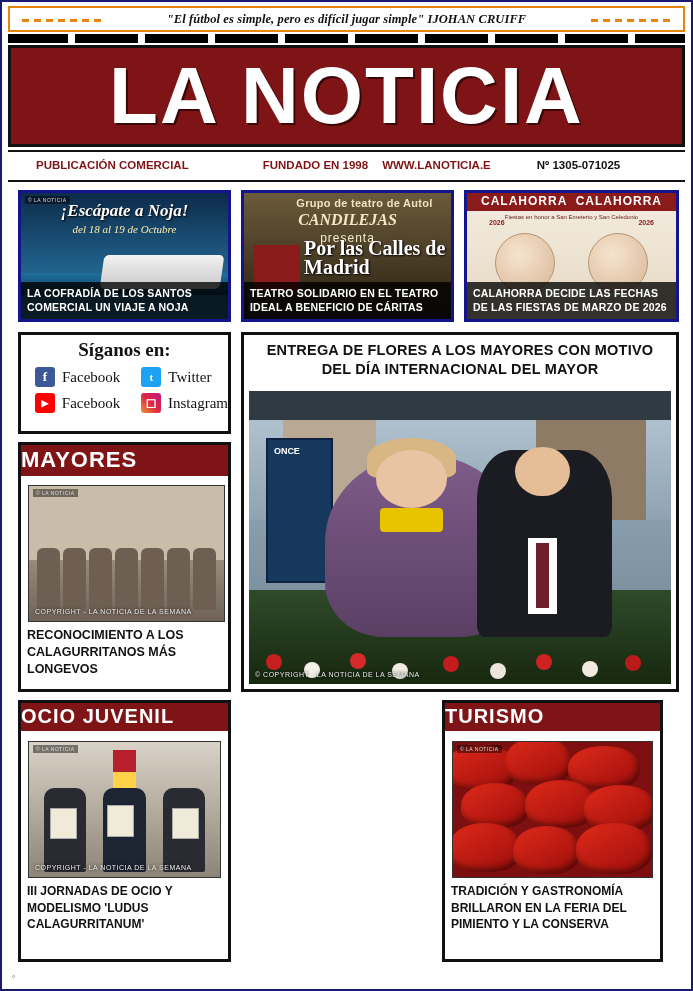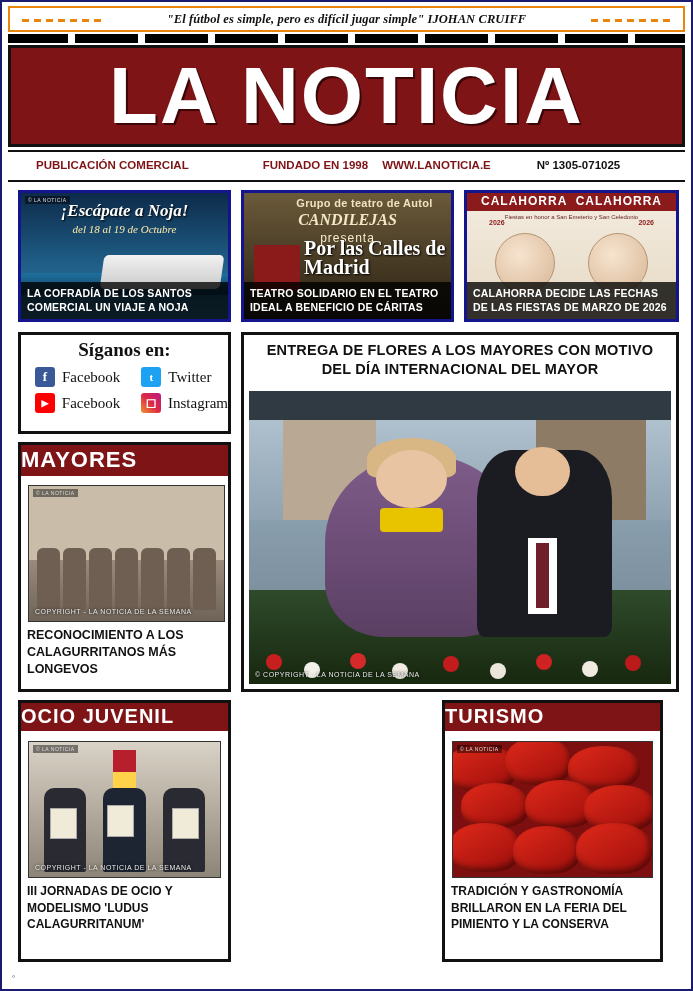--- a/index.html
+++ b/index.html
@@ -212,20 +212,23 @@
     </div>
   </div>
 
   <div class="lead">
     <div class="leadhead">ENTREGA DE FLORES A LOS MAYORES CON MOTIVO DEL DÍA INTERNACIONAL DEL MAYOR</div>
     <div class="leadimg">
       <div class="l-sky"></div>
       <div class="l-bldg"></div>
       <div class="l-bldg2"></div>
       <div class="l-awn"></div>
+      <div class="l-panel">
+        <span class="onc">ONCE</span>
+      </div>
       <div class="l-ground"></div>
       <div class="l-w"></div>
       <div class="l-whair"></div>
       <div class="l-whead"></div>
       <div class="l-scarf"></div>
       <div class="l-m"></div>
       <div class="l-mhead"></div>
       <div class="l-shirt"></div>
       <div class="l-tie"></div>
       <div class="l-flowers">

